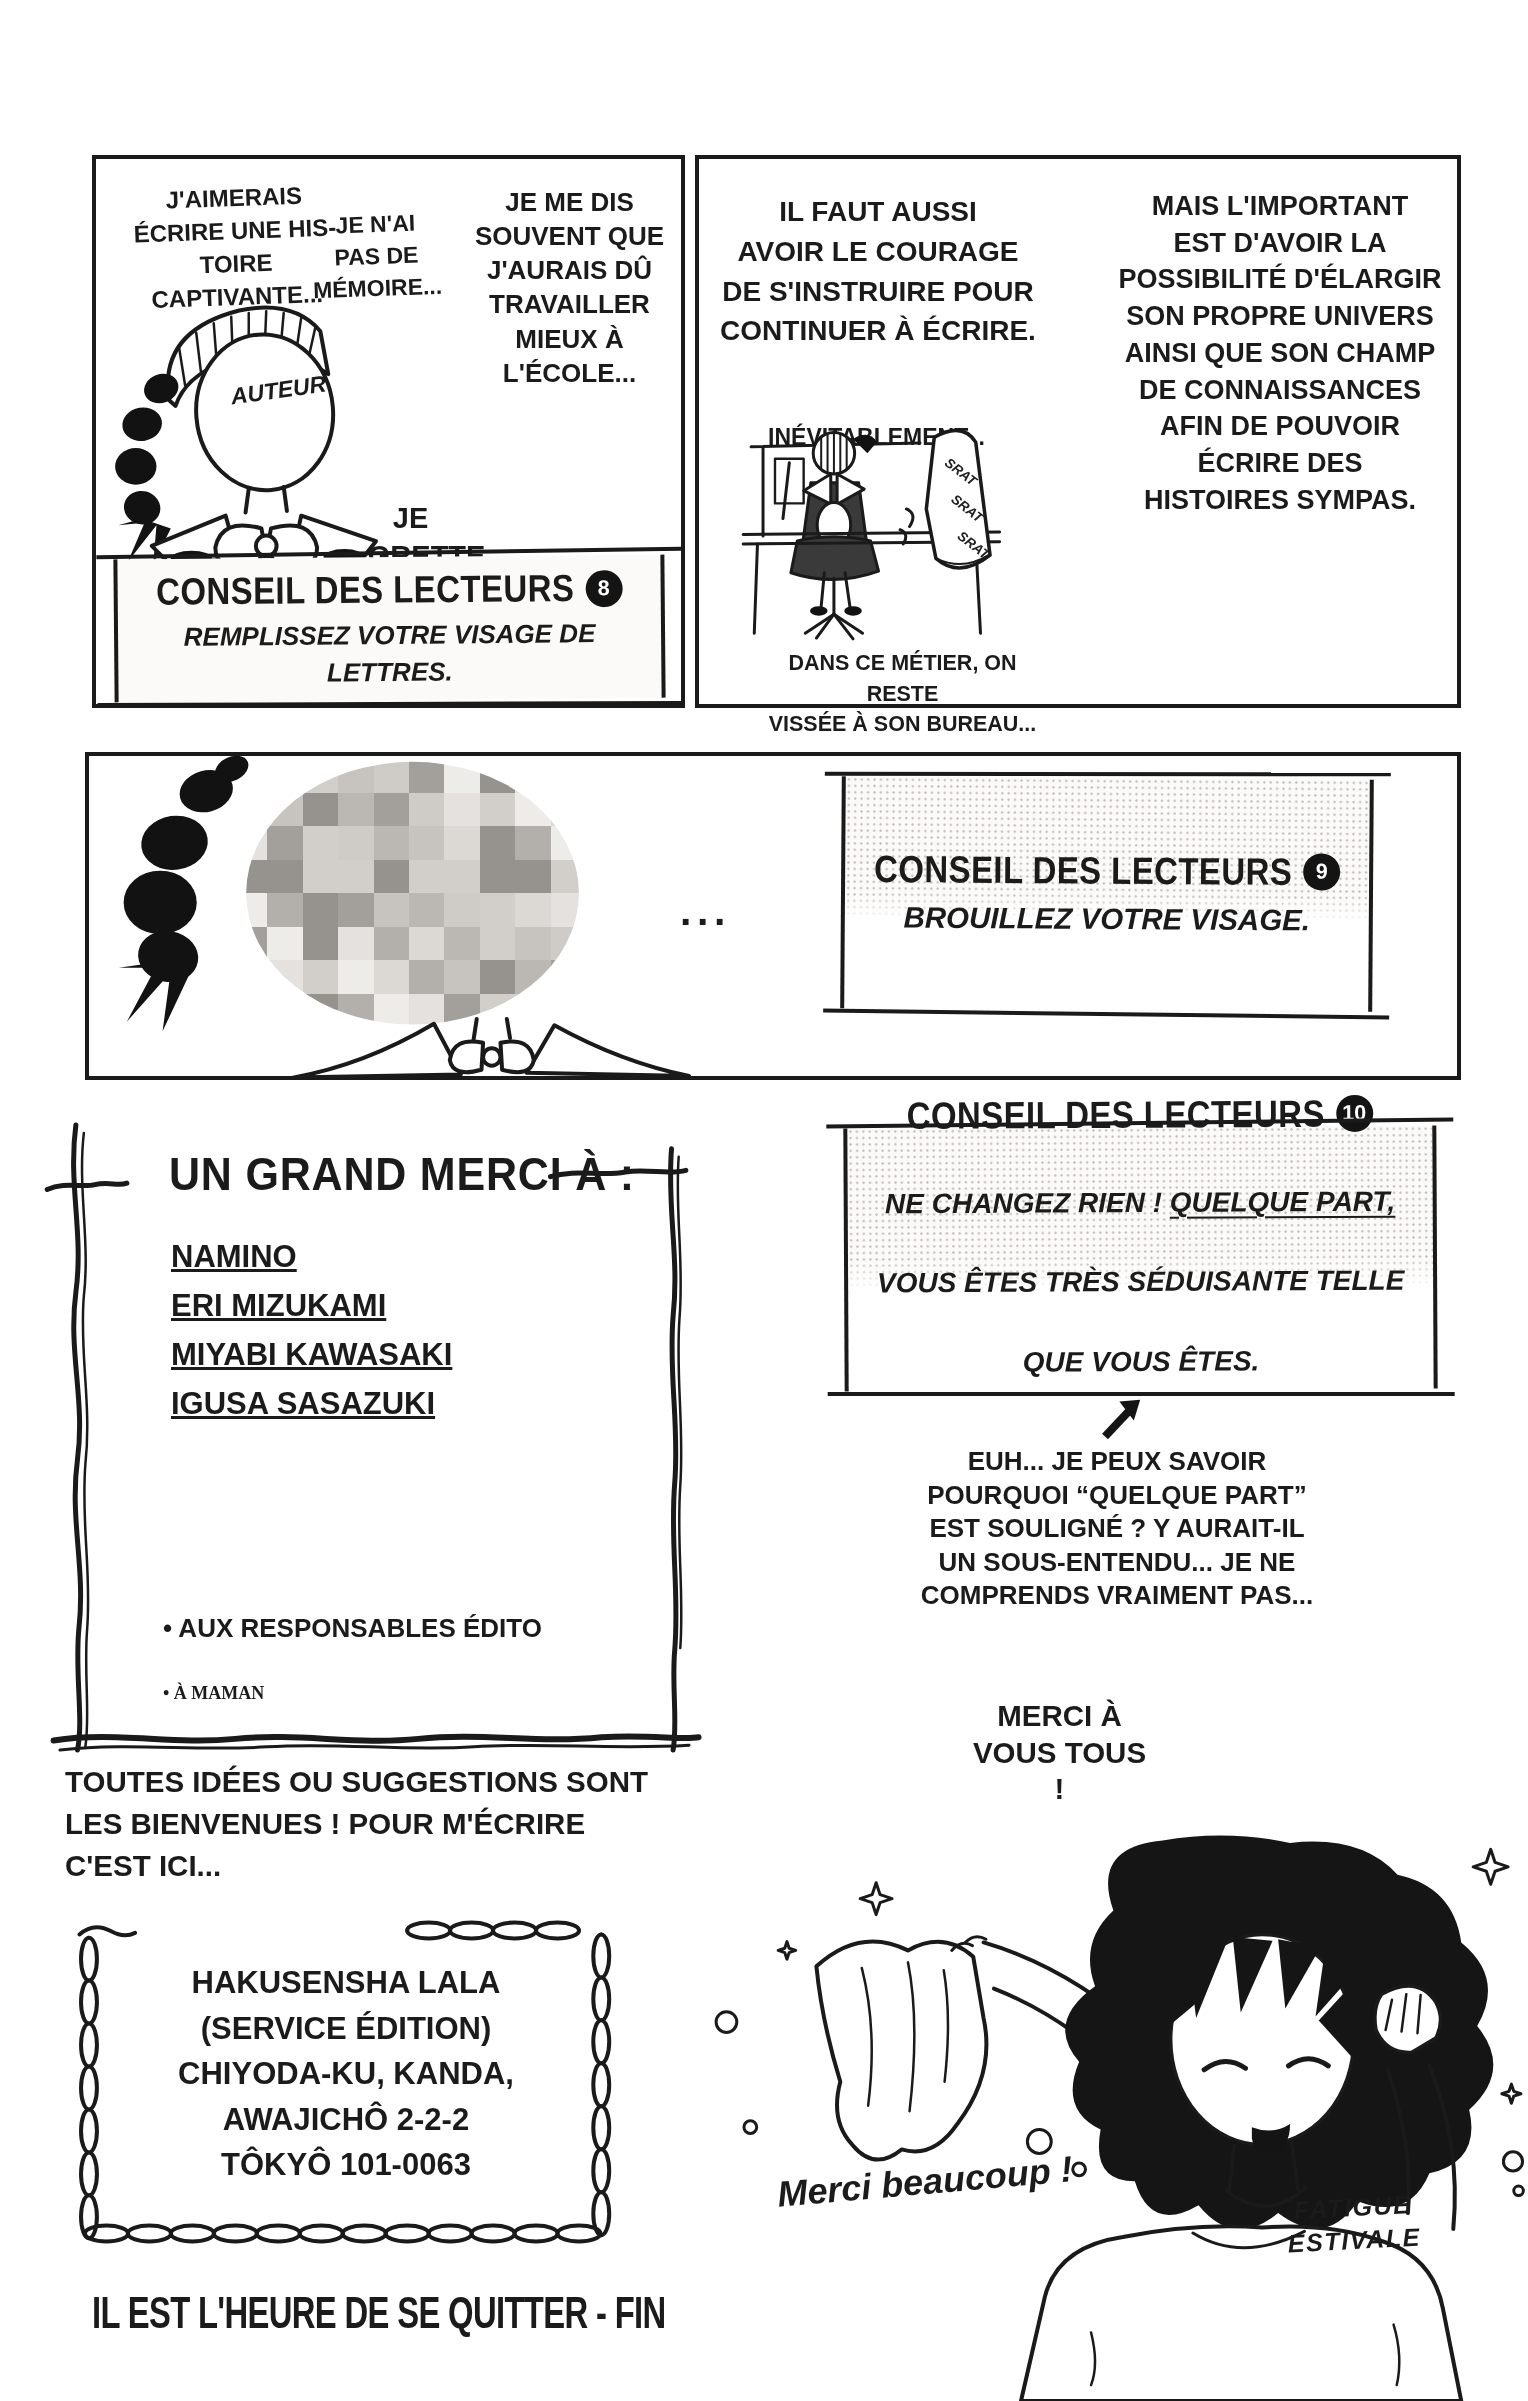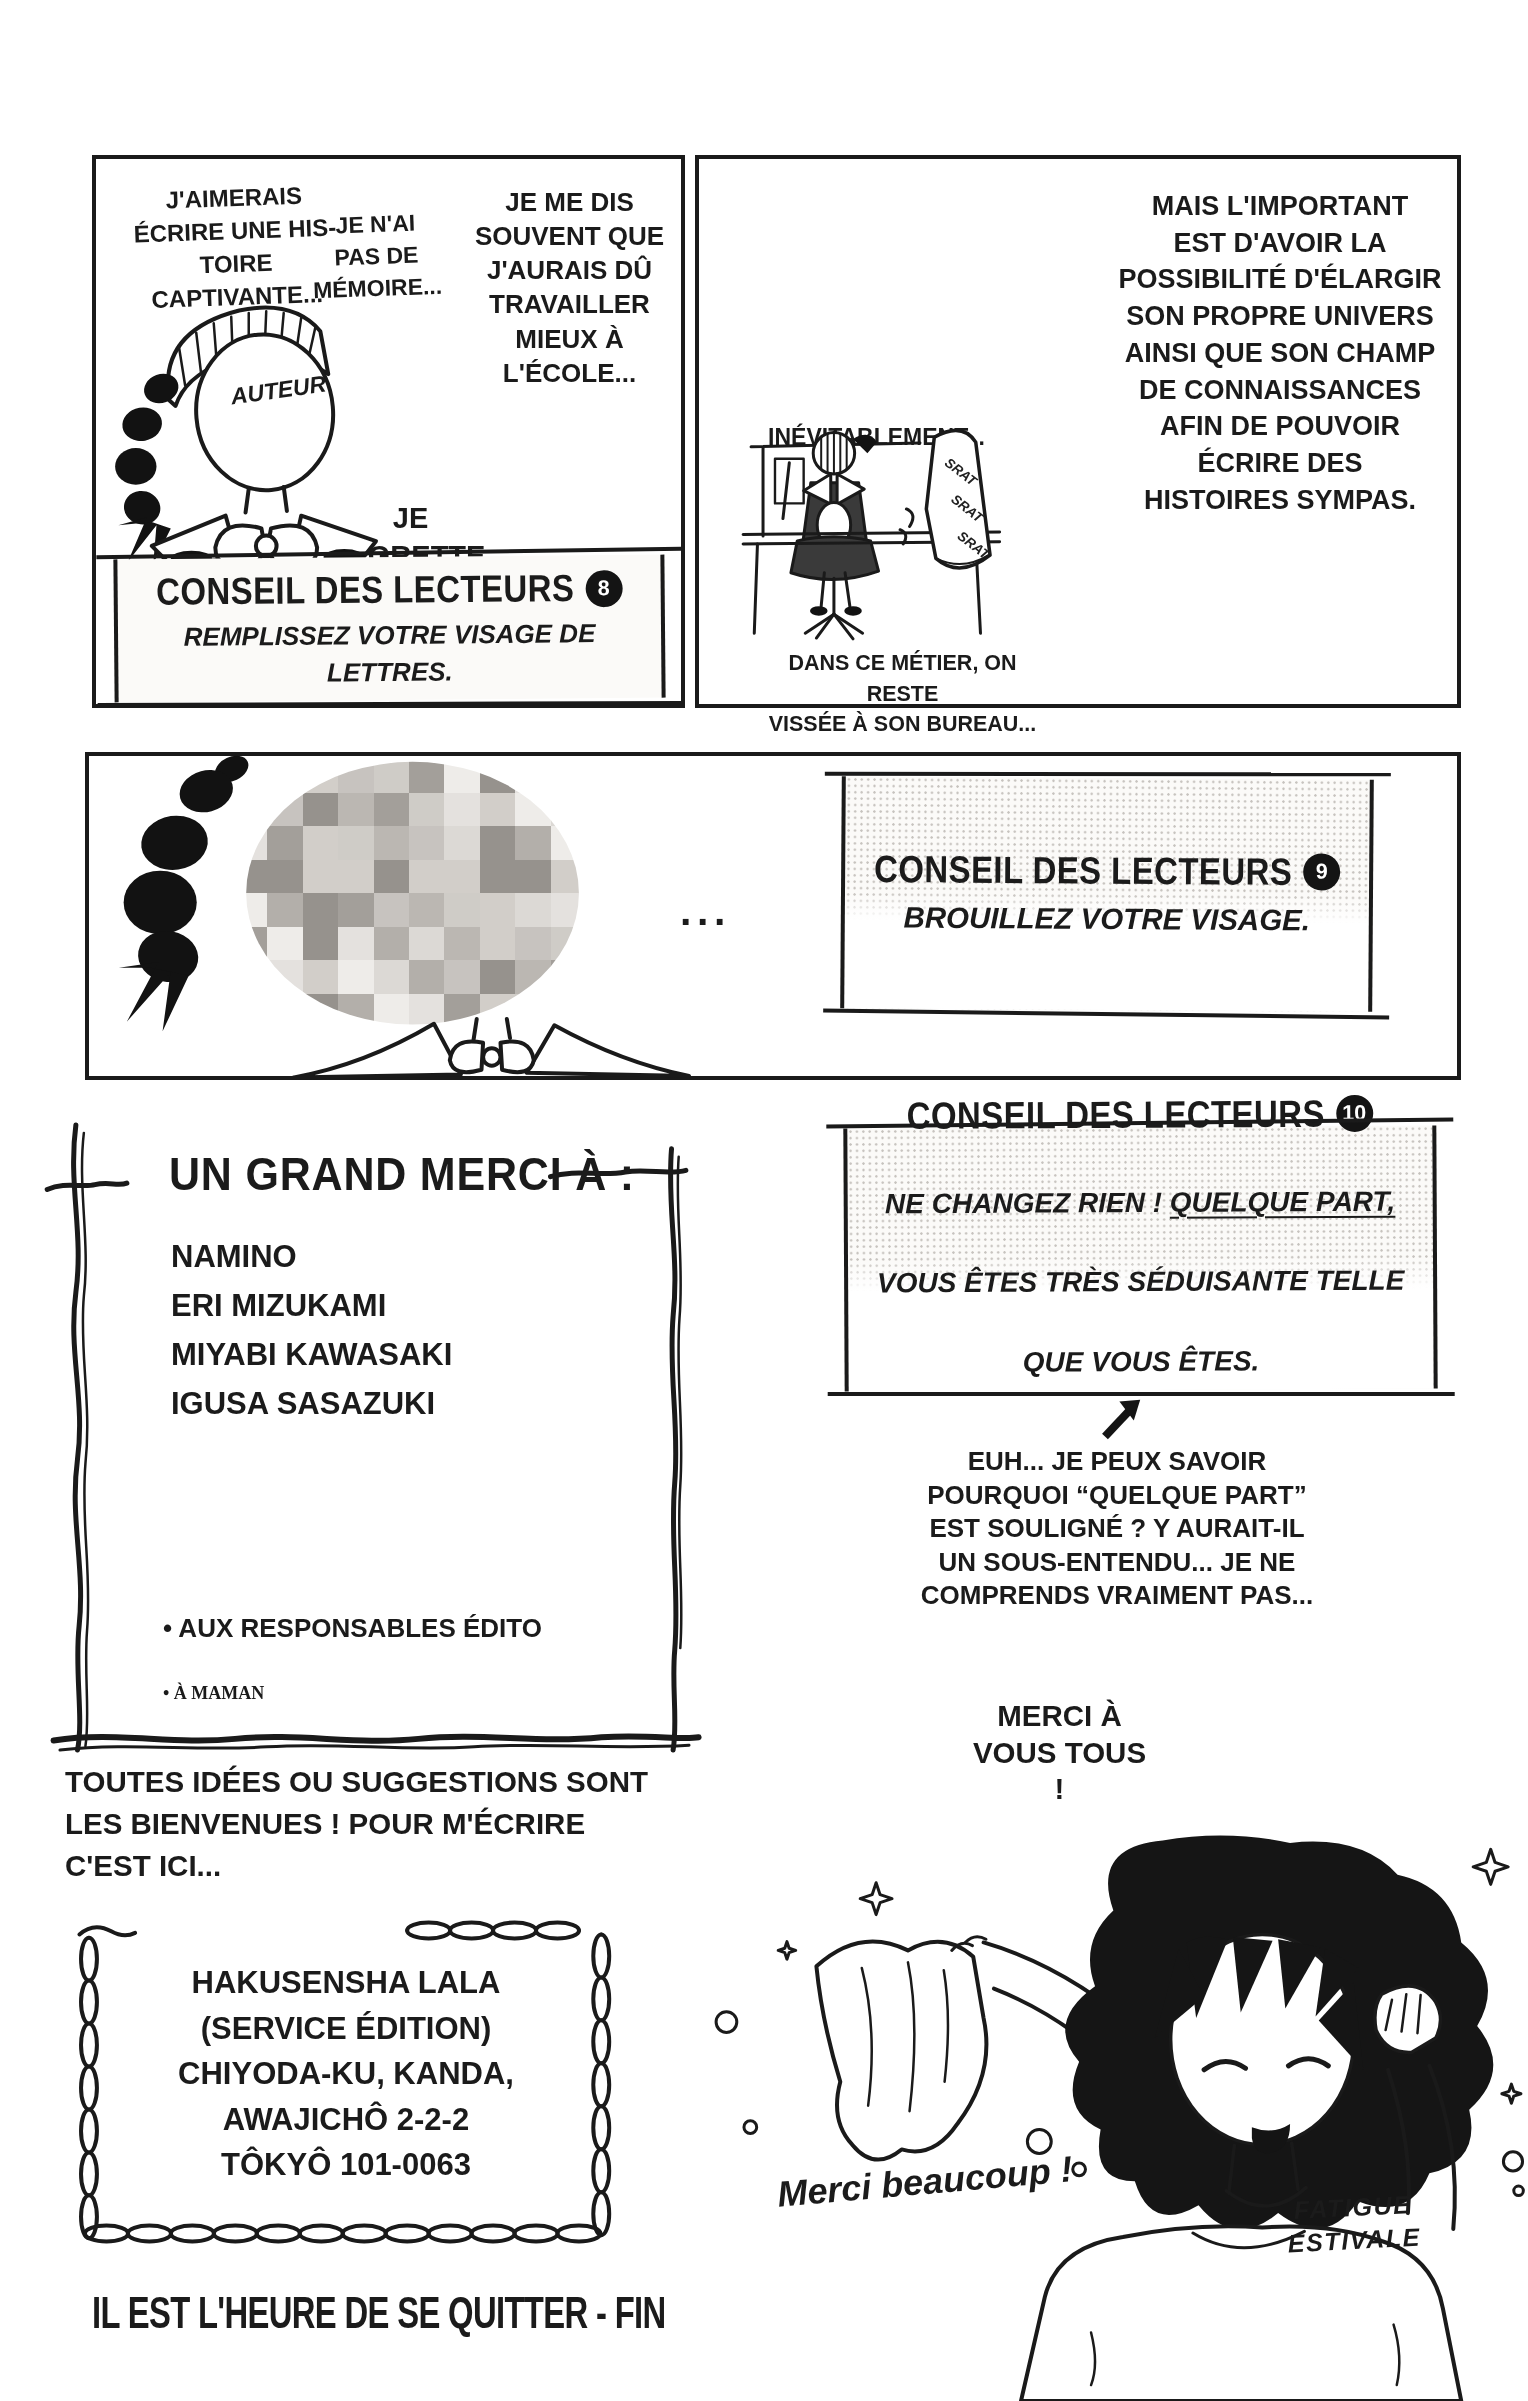--- a/index.html
+++ b/index.html
@@ -94,20 +94,24 @@
       <div class="advice-head">
         <span class="advice-title">CONSEIL DES LECTEURS</span>
         <span class="badge">8</span>
       </div>
       <div class="advice-body" style="font-size:26px;line-height:1.4;margin-top:8px;">REMPLISSEZ VOTRE VISAGE DE
 LETTRES.</div>
     </div>
   </div>
 
   <div class="panel" style="left:695px;top:155px;width:766px;height:553px;">
+    <div class="t" style="left:12px;top:33px;width:334px;font-size:28px;line-height:1.42;">IL FAUT AUSSI
+AVOIR LE COURAGE
+DE S'INSTRUIRE POUR
+CONTINUER À ÉCRIRE.</div>
     <div class="t" style="left:394px;top:29px;width:374px;font-size:27px;line-height:1.36;">MAIS L'IMPORTANT
 EST D'AVOIR LA
 POSSIBILITÉ D'ÉLARGIR
 SON PROPRE UNIVERS
 AINSI QUE SON CHAMP
 DE CONNAISSANCES
 AFIN DE POUVOIR
 ÉCRIRE DES
 HISTOIRES SYMPAS.</div>
     <div class="t" style="left:46px;top:228px;width:263px;font-size:23px;margin-top:36px;">INÉVITABLEMENT...</div>
@@ -283,21 +287,21 @@
       <path stroke-width="2.5" d="M 50 25 C 42 95 58 160 50 230 C 44 300 60 365 52 440 C 46 515 60 575 54 650 C 50 705 58 755 52 795"></path>
       <path stroke-width="5" d="M 788 45 C 782 120 798 180 790 255 C 784 330 798 390 792 465 C 786 540 798 600 792 675 C 788 720 796 765 790 800"></path>
       <path stroke-width="2.5" d="M 797 55 C 792 125 804 185 798 258 C 793 332 804 392 799 468 C 794 540 804 602 799 672"></path>
       <path stroke-width="6" d="M 12 788 C 90 776 160 794 240 786 C 320 778 390 794 470 786 C 550 778 620 792 700 784 C 760 780 800 788 822 784"></path>
       <path stroke-width="3" d="M 20 800 C 110 790 190 802 280 796 C 370 790 450 802 540 796 C 630 790 710 800 810 794"></path>
       <path stroke-width="5" d="M 4 96 C 26 86 48 94 64 90 C 80 86 94 92 104 88"></path>
       <path stroke-width="5" d="M 636 80 C 668 70 700 80 730 74 C 758 70 786 78 806 72"></path>
     </g>
   </svg>
   <div class="t left" style="left:169px;top:1145px;width:494px;font-size:43px;letter-spacing:0.8px;transform:scaleY(1.08);transform-origin:left top;">UN GRAND MERCI À :</div>
-  <div class="t left" style="left:171px;top:1233px;width:414px;font-size:31px;line-height:1.58;">NAMINO
+  <div class="t left" style="left:171px;top:1233px;width:414px;font-size:31px;line-height:1.58;text-decoration:underline;">NAMINO
 ERI MIZUKAMI
 MIYABI KAWASAKI
 IGUSA SASAZUKI</div>
   <div class="t left" style="left:163px;top:1612px;width:494px;font-size:26px;">•  AUX RESPONSABLES ÉDITO</div>
   <div class="t left" style="left:163px;top:1682px;width:334px;font-size:18px;font-family:Liberation Serif, serif;">• À MAMAN</div>
 
   <div class="advice" style="left:844px;top:1127px;width:593px;height:263px;transform:rotate(-.3deg);justify-content:center;">
     <div class="advice-head">
       <span class="advice-title">CONSEIL DES LECTEURS</span>
       <span class="badge">10</span>

